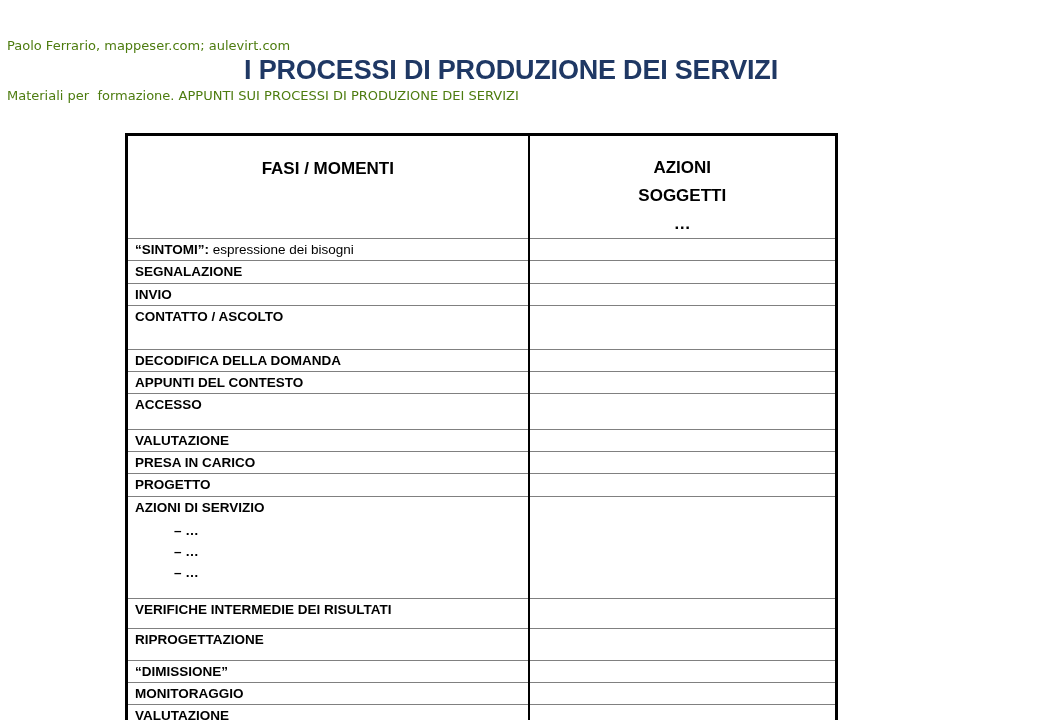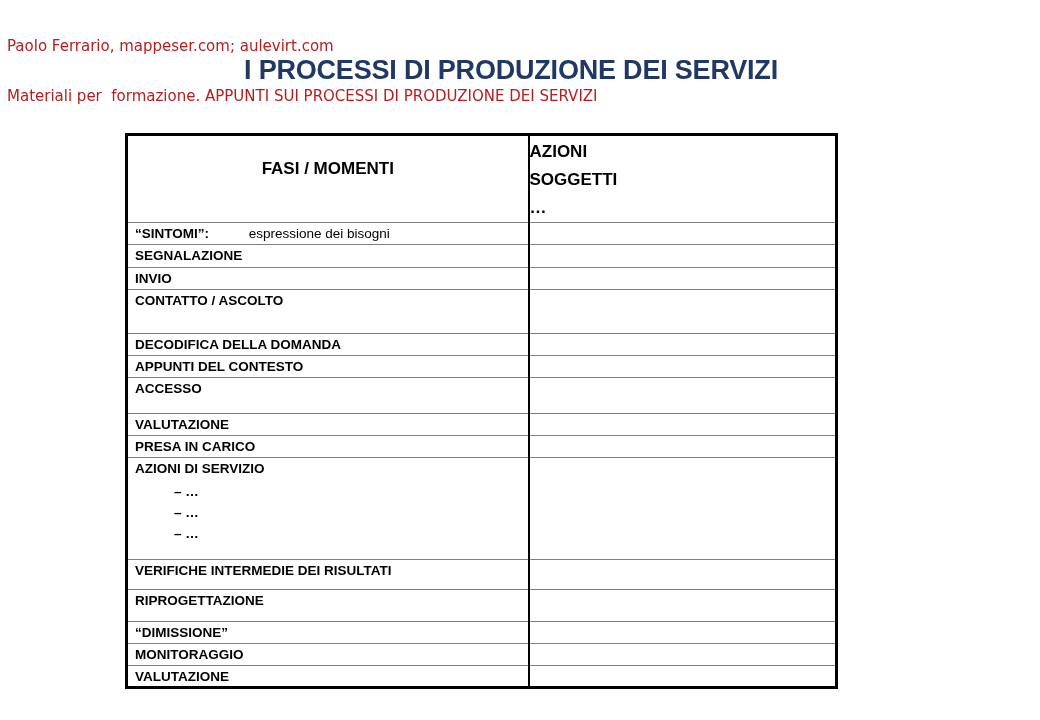--- a/index.html
+++ b/index.html
@@ -3,21 +3,21 @@
 <meta charset="utf-8">
 <style>
   html,body{margin:0;padding:0;}
   body{
     width:1040px;height:720px;background:#ffffff;position:relative;overflow:hidden;
     font-family:"Liberation Sans", sans-serif;color:#000;
   }
   .page-header{
     position:absolute;left:7px;top:5px;
     font-family:"DejaVu Sans", sans-serif;
-    font-size:15px;line-height:16.5px;white-space:pre;color:#b91c1c;
+    font-size:13px;line-height:16.5px;white-space:pre;color:#4d7c0f;
   }
   .title{
     position:absolute;top:55px;left:511px;transform:translateX(-50%);
     margin:0;font-size:27px;font-weight:bold;letter-spacing:-0.2px;
     color:#1F3864;white-space:nowrap;
     font-family:"Liberation Sans", sans-serif;
   }
   table.process-table{
     position:absolute;left:125px;top:133px;width:710px;
     border-collapse:collapse;table-layout:fixed;
@@ -26,28 +26,28 @@
   .process-table th,.process-table td{
     vertical-align:top;border-bottom:1px solid #808080;padding:0;
   }
   .process-table td:first-child,.process-table th:first-child{
     border-right:2px solid #000000;
   }
   th.th-left{
     font-size:17px;font-weight:bold;text-align:center;padding-top:23px;
   }
   th.th-right{
-    font-size:17px;font-weight:bold;text-align:left;padding-top:2px;
+    font-size:17px;font-weight:bold;text-align:center;padding-top:18px;
   }
   th.th-right .hline{line-height:28px;}
   td.fase{
     padding:2px 8px 0 7px;font-size:13.5px;line-height:17px;text-align:left;
   }
   .b{font-weight:bold;}
-  .r{font-weight:normal;margin-left:36px;}
+  .r{font-weight:normal;}
   .subitems{margin-top:4px;}
   .subitem{padding-left:39px;line-height:21px;font-weight:bold;font-size:13.5px;}
 </style>
 </head>
 <body>
 
 <div class="page-header">
   <div>Paolo Ferrario, mappeser.com; aulevirt.com</div>
   <div>Materiali per  formazione. APPUNTI SUI PROCESSI DI PRODUZIONE DEI SERVIZI</div>
 </div>
@@ -99,20 +99,24 @@
       <td></td>
     </tr>
     <tr style="height:22px">
       <td class="fase"><span class="b">VALUTAZIONE</span></td>
       <td></td>
     </tr>
     <tr style="height:22px">
       <td class="fase"><span class="b">PRESA IN CARICO</span></td>
       <td></td>
     </tr>
+    <tr style="height:23px">
+      <td class="fase"><span class="b">PROGETTO</span></td>
+      <td></td>
+    </tr>
     <tr style="height:102px">
       <td class="fase">
         <div class="b">AZIONI DI SERVIZIO</div>
         <div class="subitems">
           <div class="subitem">– …</div>
           <div class="subitem">– …</div>
           <div class="subitem">– …</div>
         </div>
       </td>
       <td></td>

